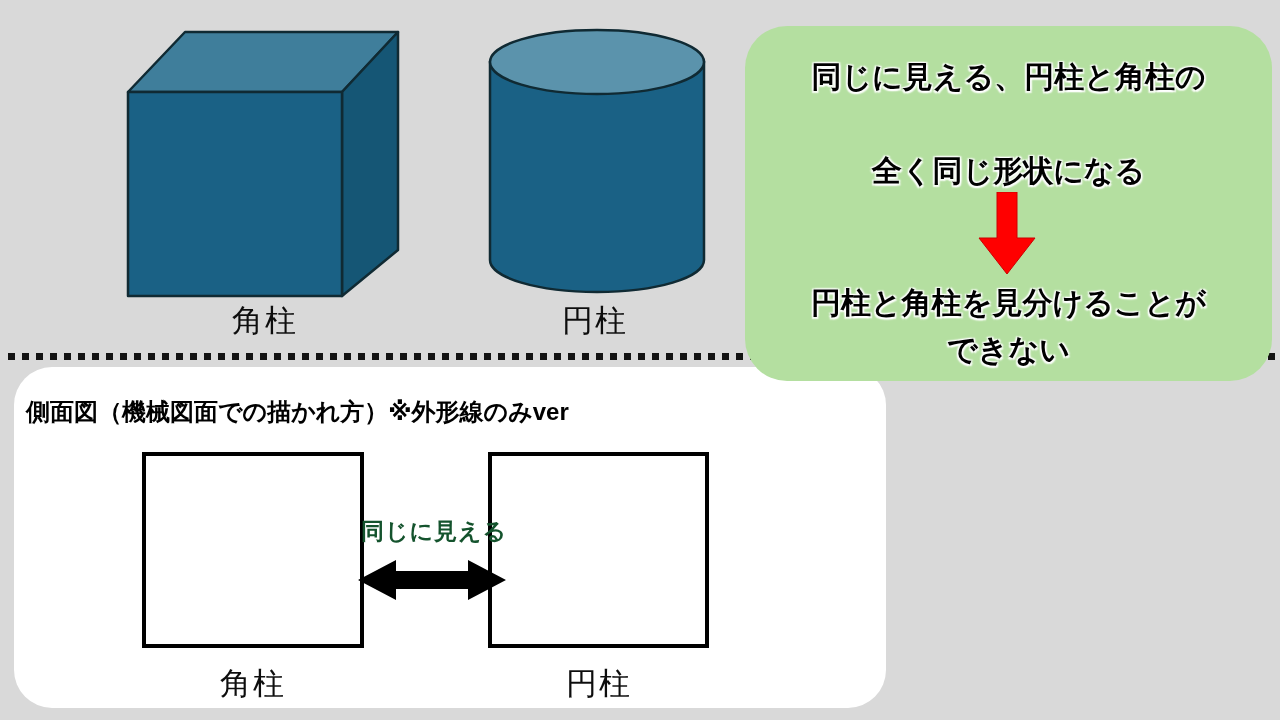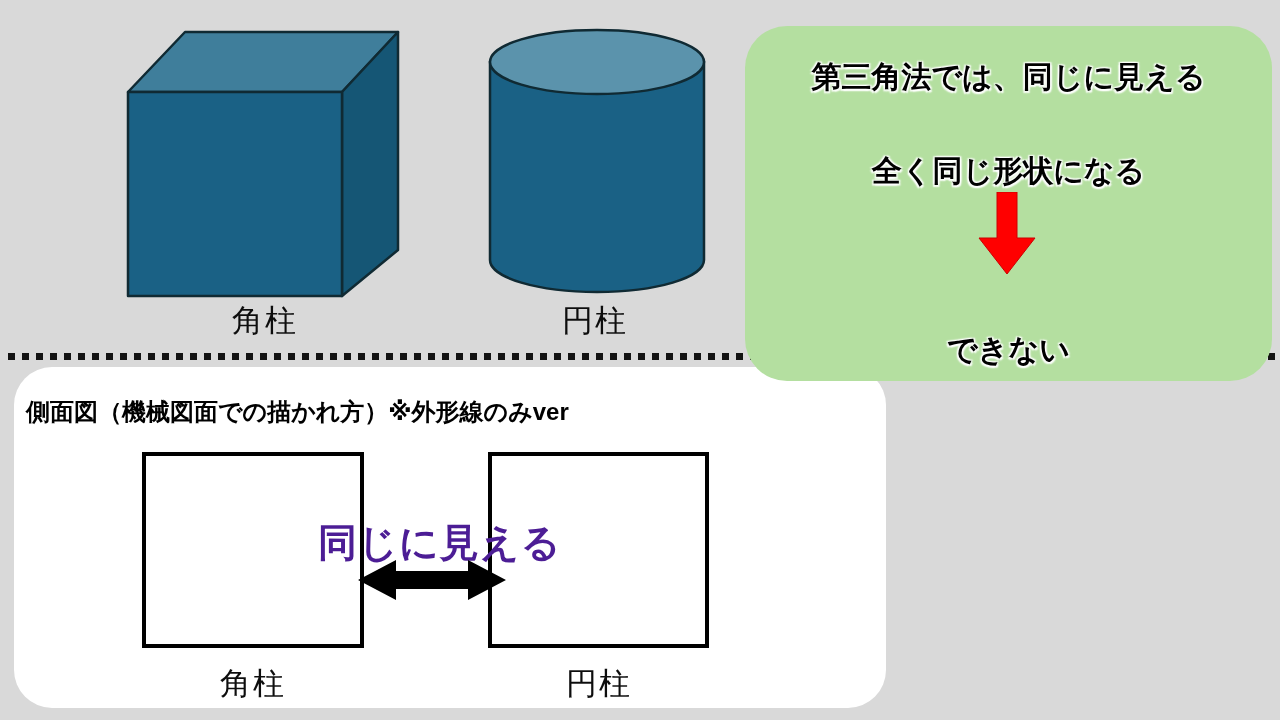--- a/index.html
+++ b/index.html
@@ -92,23 +92,23 @@
   }
   #prism-view-label    { left: 148px; top: 663px; width: 210px; }
   #cylinder-view-label { left: 494px; top: 663px; width: 210px; }
 
   #same-look-text {
     position: absolute;
     left: 318px;
     top: 516px;
     width: 232px;
     text-align: center;
-    font-size: 39px;
+    font-size: 23px;
     font-weight: bold;
-    color: #4c1d95;
+    color: #14532d;
     letter-spacing: 1px;
     white-space: nowrap;
   }
   #double-arrow {
     position: absolute;
     left: 358px;
     top: 558px;
     width: 148px;
     height: 44px;
   }
@@ -186,24 +186,25 @@
   <div id="double-arrow">
     <svg width="148" height="44" viewBox="0 0 148 44">
       <polygon points="0,22 38,2 38,13 110,13 110,2 148,22 110,42 110,31 38,31 38,42" fill="#000000"></polygon>
     </svg>
   </div>
 
   <div id="prism-view-label" class="view-label">角柱</div>
   <div id="cylinder-view-label" class="view-label">円柱</div>
 
   <div id="green-callout"></div>
-  <div id="callout-l1" class="callout-line">第三角法では、同じに見える</div>
+  <div id="callout-l1" class="callout-line">同じに見える、円柱と角柱の</div>
   <div id="callout-l3" class="callout-line">全く同じ形状になる</div>
 
   <div id="red-arrow">
     <svg width="64" height="82" viewBox="0 0 64 82">
       <polygon points="22,0 42,0 42,46 60,46 32,82 4,46 22,46" fill="#ff0000" stroke="#cc0000" stroke-width="1"></polygon>
     </svg>
   </div>
 
+  <div id="callout-l4" class="callout-line">円柱と角柱を見分けることが</div>
   <div id="callout-l5" class="callout-line">できない</div>
 
 </div>
 
 </body></html>

